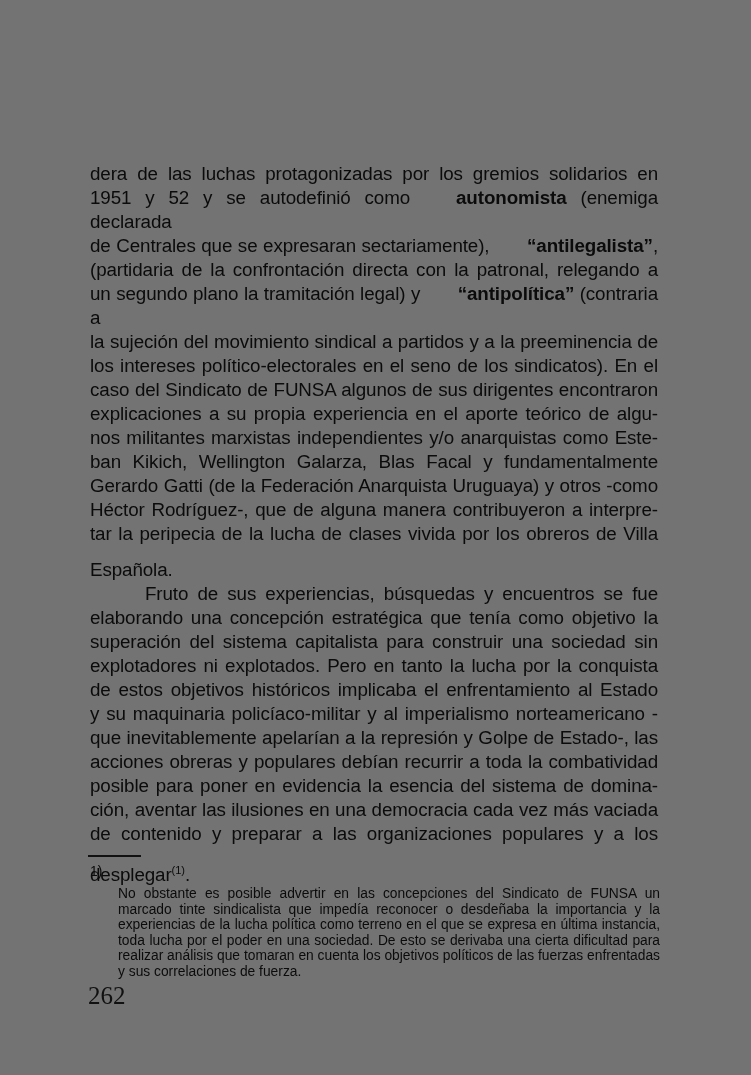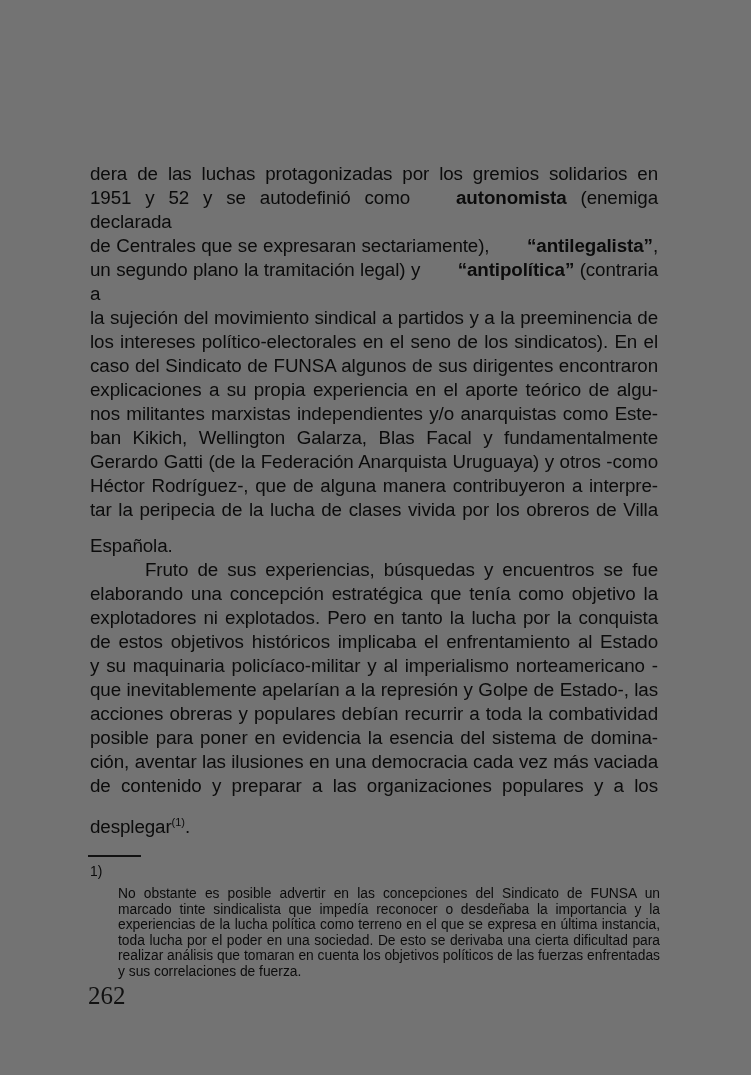--- a/index.html
+++ b/index.html
@@ -87,33 +87,35 @@
   }
 </style>
 </head>
 <body>
 
 <div class="page">
   <div class="body-text" id="bodyText">
       <div class="line"><span class="">dera de las luchas protagonizadas por los gremios solidarios en</span></div>
       <div class="line"><span class="">1951 y 52 y se autodefinió como </span><span class="b">autonomista</span><span class=""> (enemiga declarada</span></div>
       <div class="line"><span class="">de Centrales que se expresaran sectariamente), </span><span class="b">“antilegalista”</span><span class="">,</span></div>
+      <div class="line"><span class="">(partidaria de la confrontación directa con la patronal, relegando a</span></div>
       <div class="line"><span class="">un segundo plano la tramitación legal) y </span><span class="b">“antipolítica”</span><span class=""> (contraria a</span></div>
       <div class="line"><span class="">la sujeción del movimiento sindical a partidos y a la preeminencia de</span></div>
       <div class="line"><span class="">los intereses político-electorales en el seno de los sindicatos). En el</span></div>
       <div class="line"><span class="">caso del Sindicato de FUNSA algunos de sus dirigentes encontraron</span></div>
       <div class="line"><span class="">explicaciones a su propia experiencia en el aporte teórico de algu-</span></div>
       <div class="line"><span class="">nos militantes marxistas independientes y/o anarquistas como Este-</span></div>
       <div class="line"><span class="">ban Kikich, Wellington Galarza, Blas Facal y fundamentalmente</span></div>
       <div class="line"><span class="">Gerardo Gatti (de la Federación Anarquista Uruguaya) y otros -como</span></div>
       <div class="line"><span class="">Héctor Rodríguez-, que de alguna manera contribuyeron a interpre-</span></div>
       <div class="line"><span class="">tar la peripecia de la lucha de clases vivida por los obreros de Villa</span></div>
       <div class="line last"><span class="">Española.</span></div>
       <div class="line indent"><span class="">Fruto de sus experiencias, búsquedas y encuentros se fue</span></div>
       <div class="line"><span class="">elaborando una concepción estratégica que tenía como objetivo la</span></div>
+      <div class="line"><span class="">superación del sistema capitalista para construir una sociedad sin</span></div>
       <div class="line"><span class="">explotadores ni explotados. Pero en tanto la lucha por la conquista</span></div>
       <div class="line"><span class="">de estos objetivos históricos implicaba el enfrentamiento al Estado</span></div>
       <div class="line"><span class="">y su maquinaria policíaco-militar y al imperialismo norteamericano -</span></div>
       <div class="line"><span class="">que inevitablemente apelarían a la represión y Golpe de Estado-, las</span></div>
       <div class="line"><span class="">acciones obreras y populares debían recurrir a toda la combatividad</span></div>
       <div class="line"><span class="">posible para poner en evidencia la esencia del sistema de domina-</span></div>
       <div class="line"><span class="">ción, aventar las ilusiones en una democracia cada vez más vaciada</span></div>
       <div class="line"><span class="">de contenido y preparar a las organizaciones populares y a los</span></div>
       <div class="line last"><span class="">desplegar</span><span class="sup">(1)</span><span class="">.</span></div>
     </div>

